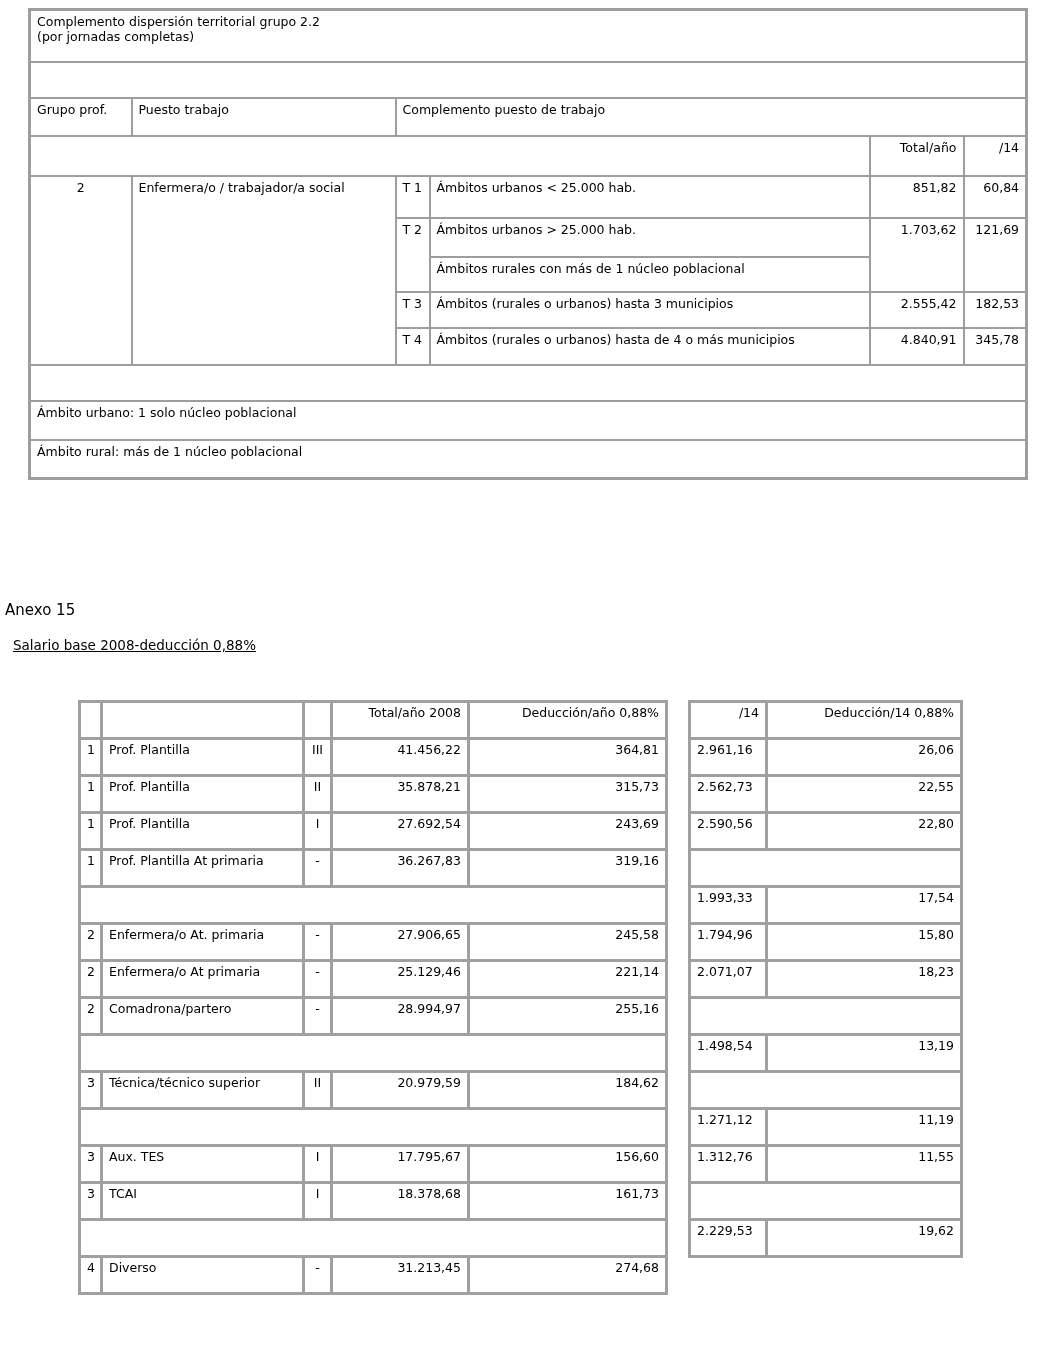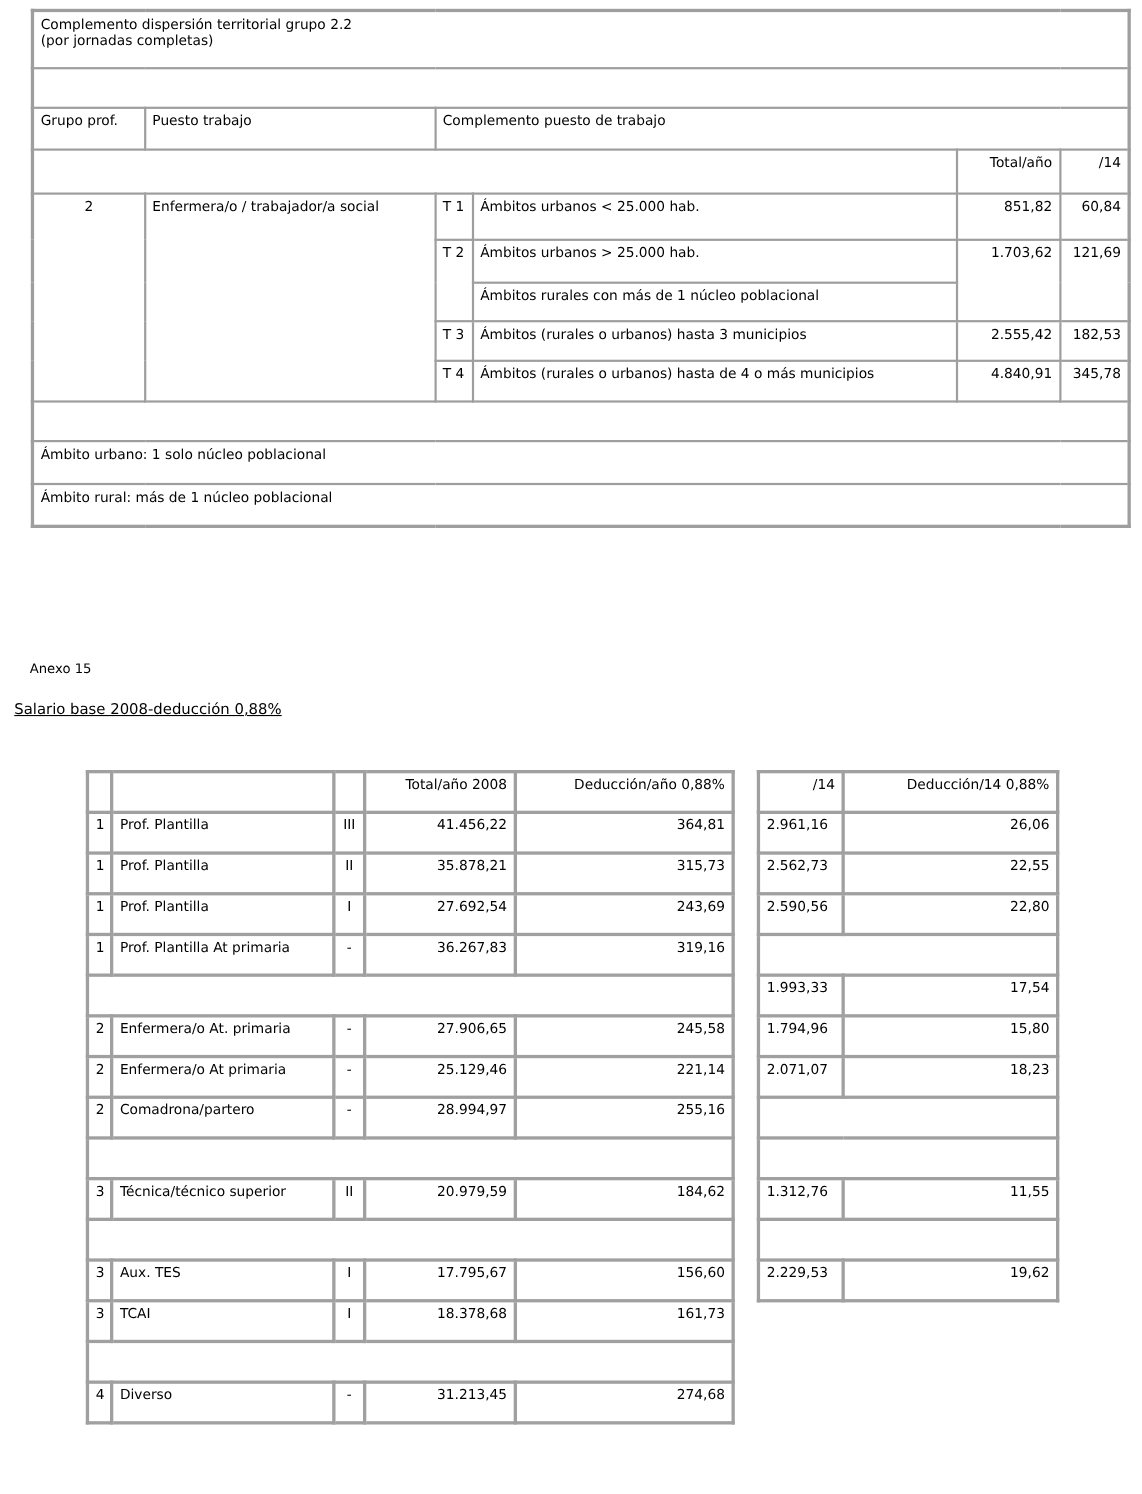--- a/index.html
+++ b/index.html
@@ -13,21 +13,21 @@
   td { vertical-align:top; padding:3px 6px; overflow:hidden; }
   .num { text-align:right; }
   .ctr { text-align:center; }
   .bold { font-weight:normal; }
 
   
   .t1 { position:absolute; left:28px; top:8px; width:997px; border:3px solid #9e9e9e; }
   .t1 td { border:2px solid #9e9e9e; }
 
   
-  .anexo-heading  { position:absolute; left:27px; top:601px; font-size:12px; }
+  .anexo-heading  { position:absolute; left:5px; top:601px; font-size:15px; }
   .anexo-subtitle { position:absolute; left:13px; top:637px; font-size:13.5px;text-decoration:underline; }
 
   
   .tables2 { position:absolute; left:78px; top:700px; display:flex; align-items:flex-start; gap:20px; }
   .t2 { border:3px solid #a0a0a0; }
   .t2 td { border:3px solid #a0a0a0; padding:2px 6px; }
   .t2l { width:587px; }
   .t2r { width:272px; }
   .t2 tr { height:37px; }
 </style>
@@ -253,22 +253,30 @@
         <td class="num">15,80</td>
       </tr>
       <tr>
         <td>2.071,07</td>
         <td class="num">18,23</td>
       </tr>
       <tr>
             <td colspan="2"></td>
           </tr>
       <tr>
-            <td colspan="2"></td>
-          </tr>
+        <td>1.498,54</td>
+        <td class="num">13,19</td>
+      </tr>
+      <tr>
+            <td colspan="2"></td>
+          </tr>
+      <tr>
+        <td>1.271,12</td>
+        <td class="num">11,19</td>
+      </tr>
       <tr>
         <td>1.312,76</td>
         <td class="num">11,55</td>
       </tr>
       <tr>
             <td colspan="2"></td>
           </tr>
       <tr>
         <td>2.229,53</td>
         <td class="num">19,62</td>

